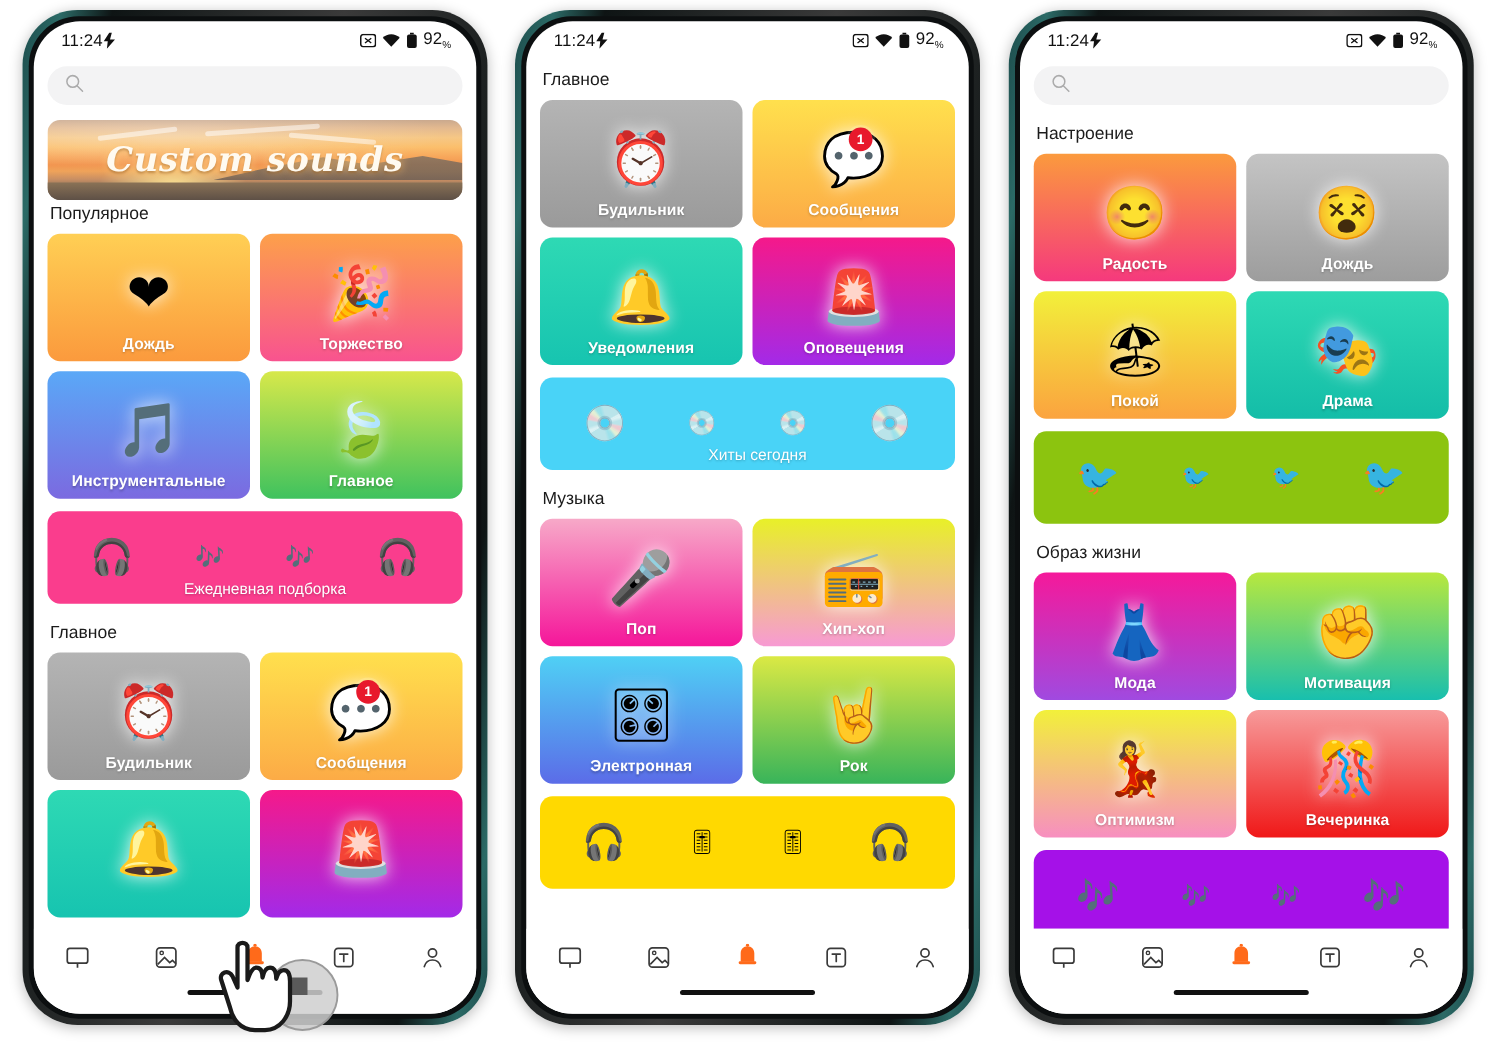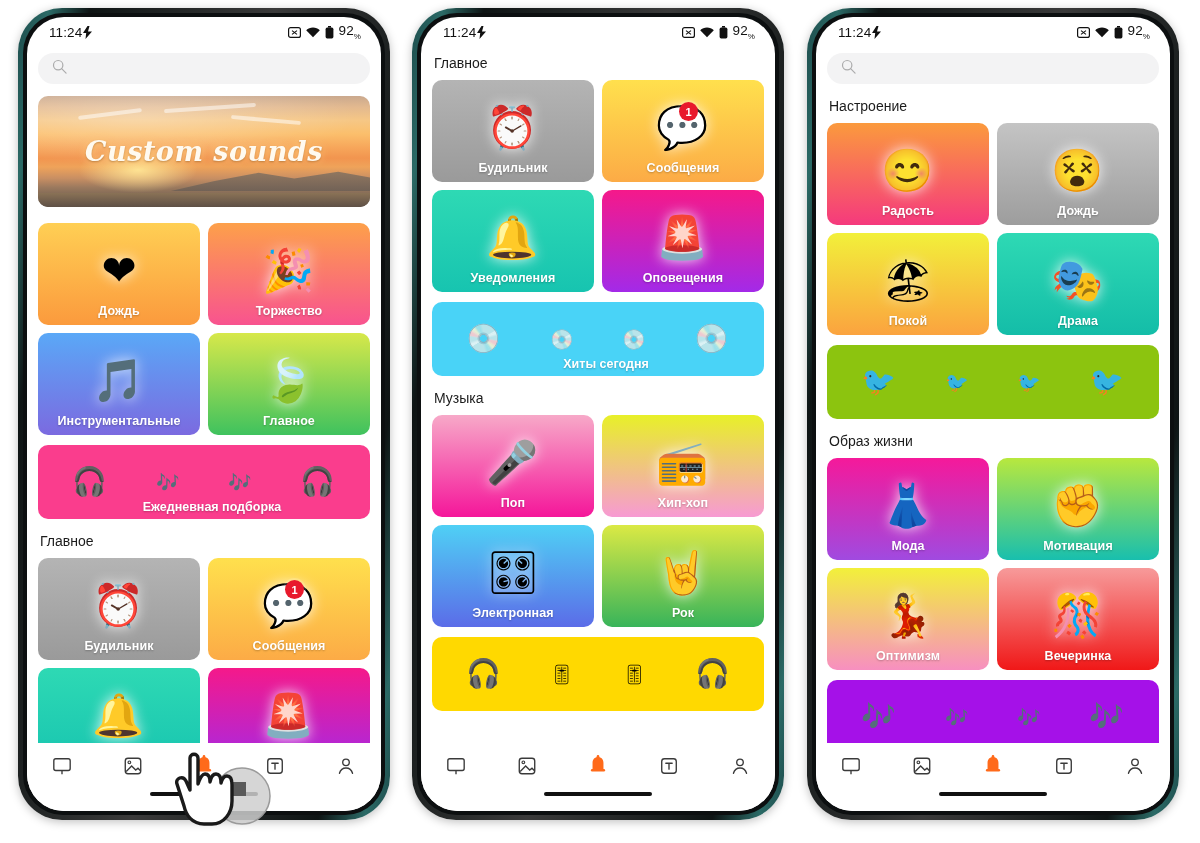--- a/index.html
+++ b/index.html
@@ -74,32 +74,32 @@
     border-radius: 16px;
     background: #f3f3f4;
     display: flex;
     align-items: center;
     padding: 0 14px;
   }
   .searchbar .mag { opacity: .45; }
 
   
   .hero {
-    height: 111px;
+    height: 64px;
     border-radius: 10px;
     position: relative;
     overflow: hidden;
     background:
       radial-gradient(120% 80% at 30% 18%, rgba(255,255,255,.30), rgba(255,255,255,0) 55%),
       linear-gradient(to bottom,
         #caa98e 0%, #e3b98f 10%, #f6c785 22%,
         #fbbf6c 34%, #f7a75b 46%, #f2954f 56%,
         #efa35a 64%, #c98f63 74%, #9d7a5e 82%,
         #7d6855 90%, #6a5b4e 100%);
-    margin-bottom: 16px;
+    margin-bottom: 0;
   }
   .hero .sunglow {
     position:absolute; left: 12%; top: 46%;
     width: 120px; height: 46px;
     background: radial-gradient(ellipse at center, rgba(255,230,150,.95), rgba(255,170,90,0) 70%);
   }
   .hero .mountain {
     position:absolute; right: 0; bottom: 16px; width: 60%; height: 26px;
     background: linear-gradient(to top, #6d5f55, #8a7763);
     clip-path: polygon(0 100%, 22% 62%, 44% 30%, 62% 52%, 84% 26%, 100% 48%, 100% 100%);
@@ -185,21 +185,21 @@
     margin-bottom: 14px;
     display: flex;
     align-items: center;
     justify-content: space-around;
     padding: 0 10px;
   }
   .banner .bg-g { font-size: 28px; line-height: 1; opacity: 1; }
   .banner .bg-g.sm { font-size: 19px; }
   .banner .blbl {
     position: absolute; bottom: 5px; left: 16px; right: 0;
-    text-align: center; color: #fff; font-size: 12.5px; font-weight: 700;
+    text-align: center; color: #fff; font-size: 12.5px; font-weight: 400;
     text-shadow: 0 1px 2px rgba(0,0,0,.25);
   }
 
   
   .bottomnav {
     flex: 0 0 46px;
     background: #fff;
     display: flex;
     align-items: center;
     justify-content: space-around;
@@ -280,20 +280,21 @@
           <div class="hero">
             <div class="cloud" style="left:12%;top:14%;width:64px;transform:rotate(-7deg);"></div>
             <div class="cloud" style="left:38%;top:9%;width:92px;transform:rotate(-4deg);"></div>
             <div class="cloud" style="left:58%;top:20%;width:70px;transform:rotate(5deg);"></div>
             <div class="sunglow"></div>
             <div class="mountain"></div>
             <div class="water"></div>
             <div class="ht">Custom sounds</div>
           </div>
 
+          <div class="sect-title">Популярное</div>
           <div class="grid2">
             <div class="tile" style="background:linear-gradient(to bottom,#ffcf54,#fb9a3d)">
               <span class="glyph">❤</span>
               <span class="lbl">Дождь</span>
             </div>
             <div class="tile" style="background:linear-gradient(to bottom,#fda04a,#f8538f)">
               <span class="glyph">🎉</span>
               <span class="lbl">Торжество</span>
             </div>
             <div class="tile" style="background:linear-gradient(to bottom,#5aa8f7,#7b6ae0)">

